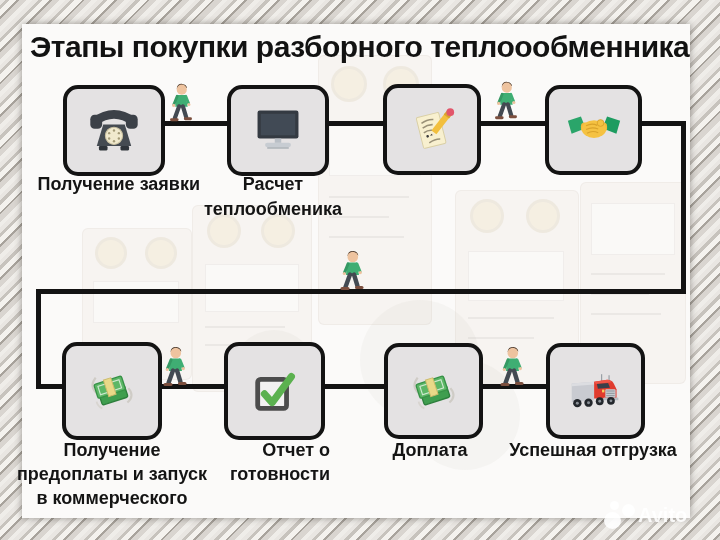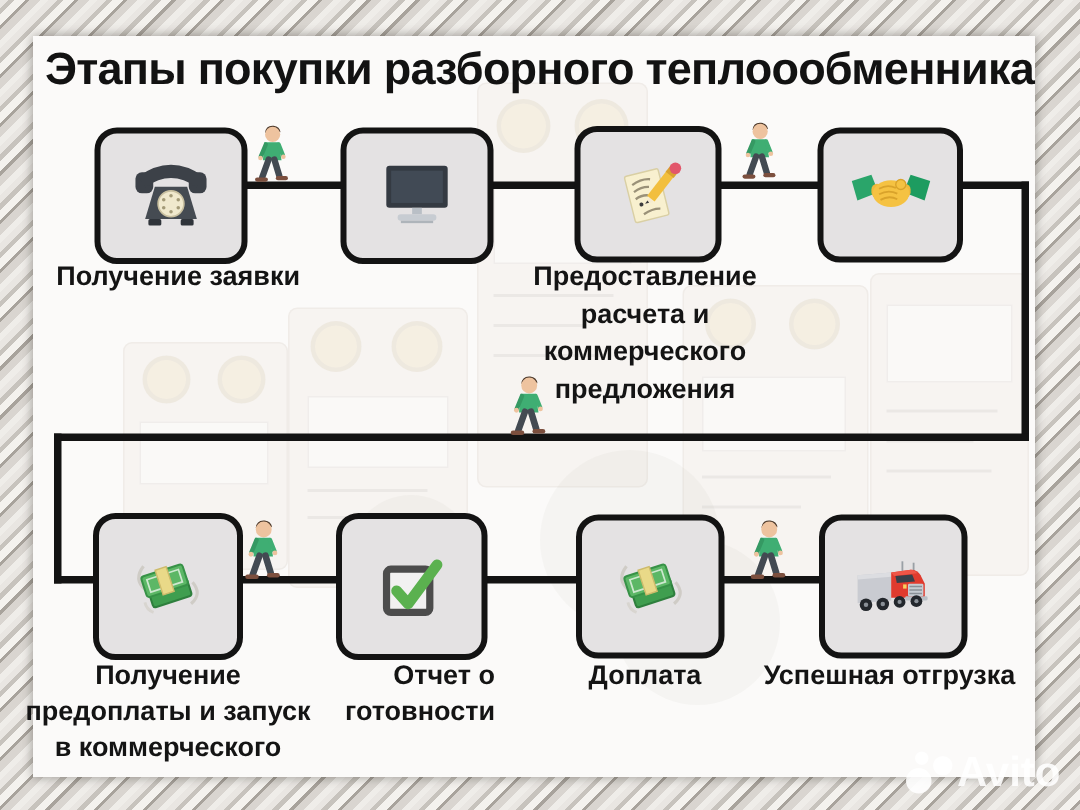--- a/index.html
+++ b/index.html
@@ -68,21 +68,21 @@
   
   .avito{
     position:absolute;left:604px;top:499px;display:flex;align-items:center;
     color:rgba(255,255,255,.88);
   }
   .avito .dots{position:relative;width:34px;height:32px;}
   .avito .dot{position:absolute;border-radius:50%;background:rgba(255,255,255,.88);}
   .avito .d1{left:6px;top:2px;width:9px;height:9px;}
   .avito .d2{left:0;top:13px;width:17px;height:17px;}
   .avito .d3{left:18px;top:5px;width:13px;height:13px;}
-  .avito .word{font-size:28px;font-weight:bold;letter-spacing:0;}
+  .avito .word{font-size:20px;font-weight:bold;letter-spacing:0;}
 </style>
 </head>
 <body>
 
 <svg width="0" height="0" style="position:absolute" aria-hidden="true">
   <defs>
     <symbol id="sym-walker" viewBox="0 0 30 44">
       <path d="M10.5,7 Q11,1.5 16.5,2 Q20.8,2.5 21.3,6.5 Q17,4.2 14,5 Q11.5,5.6 10.5,7 Z" fill="#4e3b2d"></path>
       <circle cx="15.8" cy="8" r="5.3" fill="#eec39f"></circle>
       <path d="M10,13.5 L20,13.5 L22,26 L9,26 Z" fill="#3fae73"></path>
@@ -250,21 +250,21 @@
       <circle cx="22" cy="34.5" r="4.5" fill="#23272c"></circle>
         <circle cx="22" cy="34.5" r="1.6" fill="#8a9097"></circle>
       <circle cx="34" cy="33" r="4.2" fill="#23272c"></circle>
         <circle cx="34" cy="33" r="1.5" fill="#8a9097"></circle>
       <circle cx="46" cy="32.5" r="4.2" fill="#23272c"></circle>
         <circle cx="46" cy="32.5" r="1.5" fill="#8a9097"></circle>
     </svg>
   </div>
 
   <div class="lab l1">Получение заявки</div>
-  <div class="lab l3">Предоставление расчета и коммерческого предложения</div>
+  <div class="lab l2">Расчет теплообменика</div>
   <div class="lab l5">Получение предоплаты и запуск в коммерческого</div>
   <div class="lab l6">Отчет о готовности</div>
   <div class="lab l7">Доплата</div>
   <div class="lab l8">Успешная отгрузка</div>
 
   <div class="walker w1"><svg viewBox="0 0 30 44">
         <use href="#sym-walker"></use>
       </svg></div>
   <div class="walker w2"><svg viewBox="0 0 30 44">
         <use href="#sym-walker"></use>

